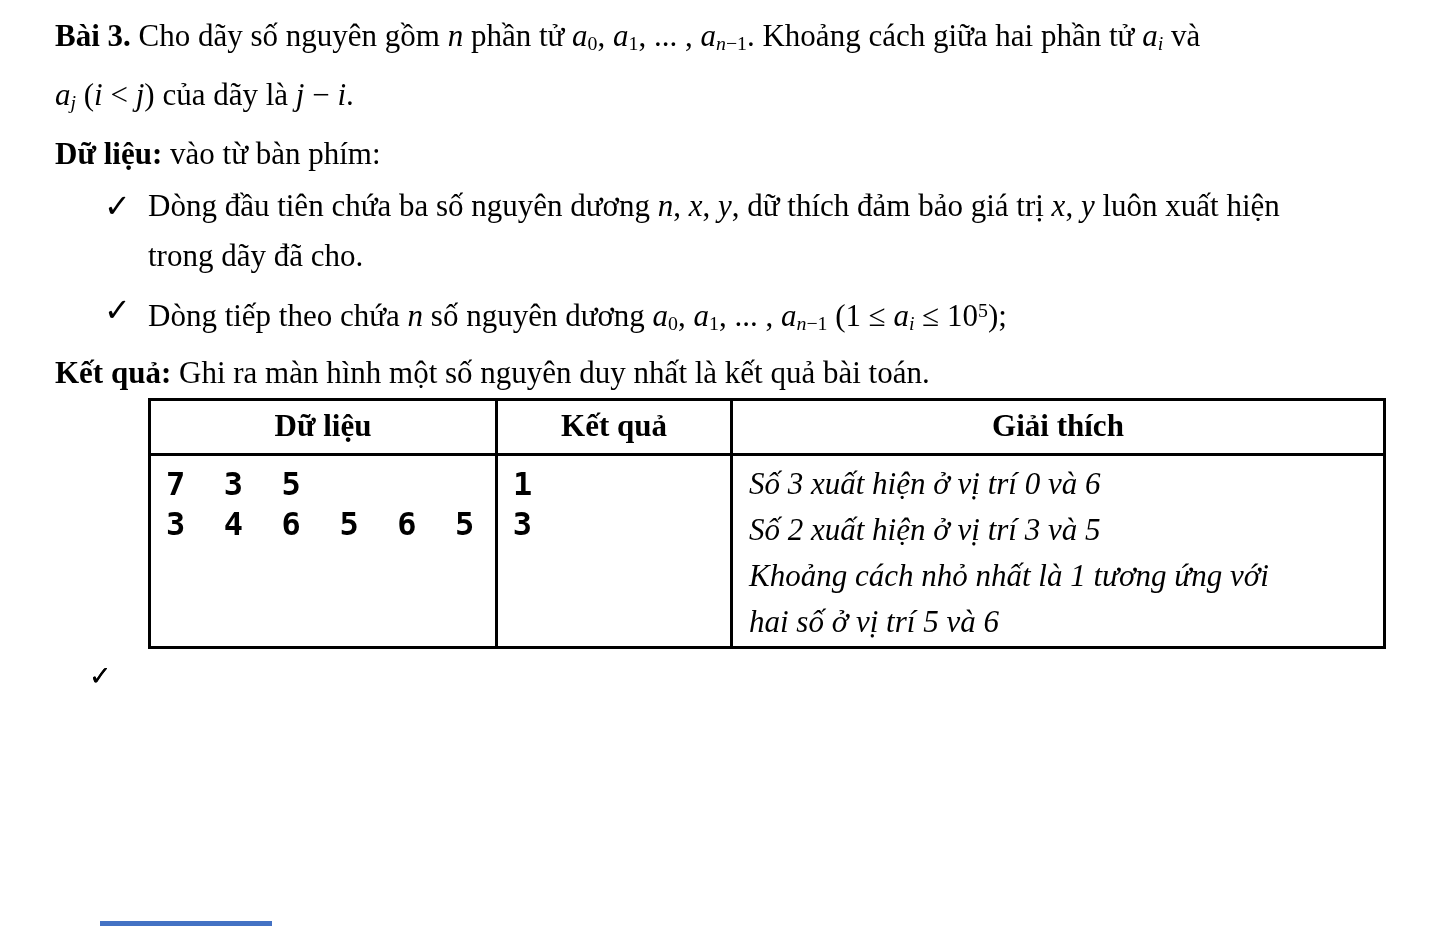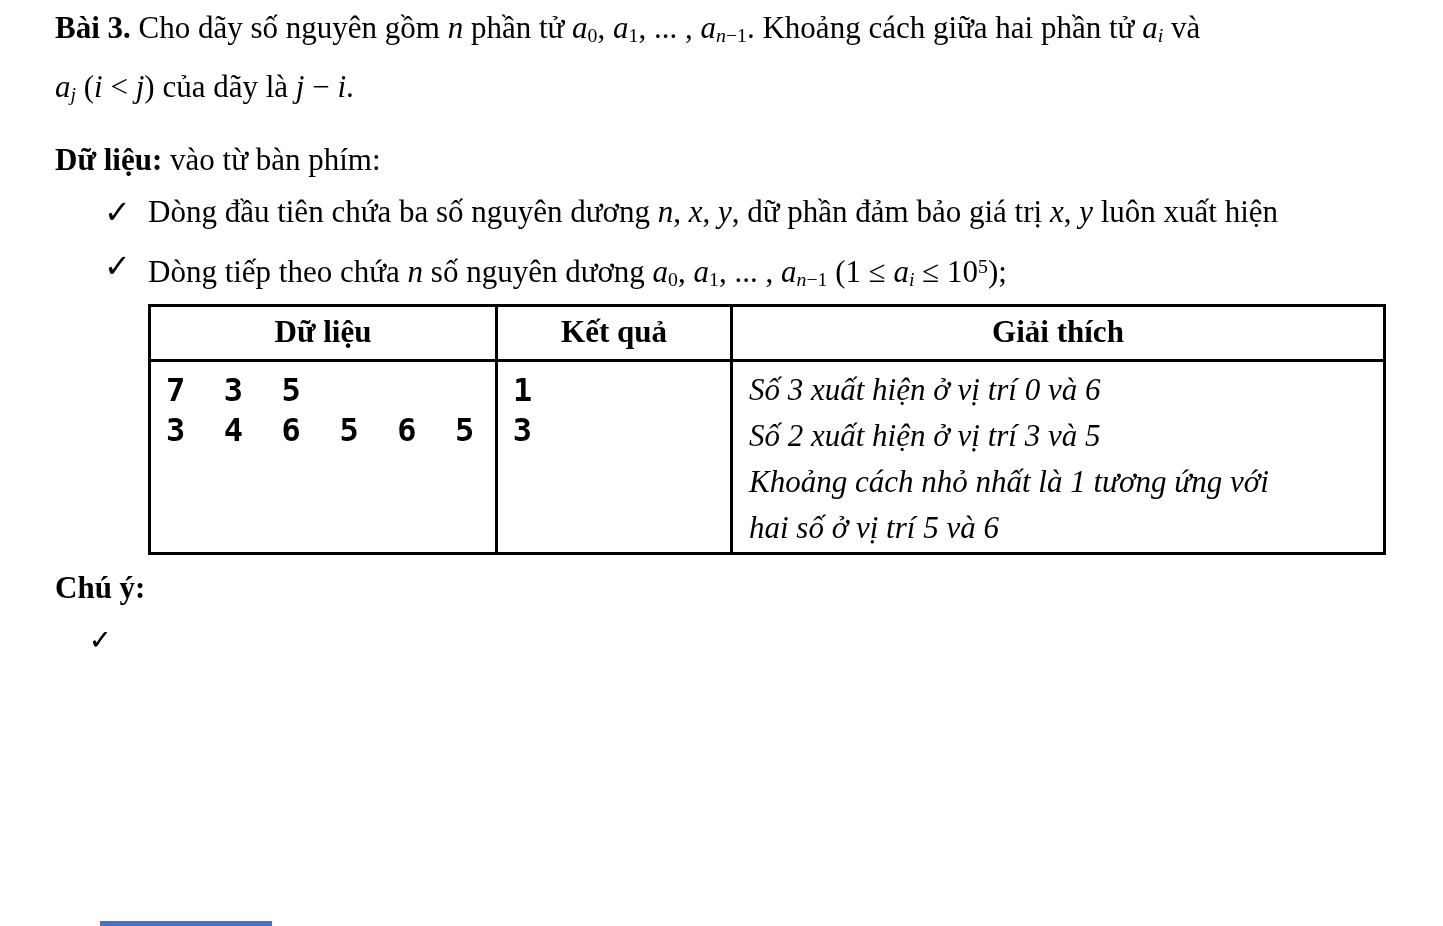--- a/index.html
+++ b/index.html
@@ -2,25 +2,25 @@
 <html><head>
 <meta charset="utf-8">
 <style>
   html, body { margin:0; padding:0; }
   body {
     width:1443px; height:926px; overflow:hidden;
     background:#ffffff; color:#000000;
     font-family:"Liberation Serif","DejaVu Serif",serif;
     font-size:31px;
   }
-  .page { position:relative; width:1443px; height:926px; padding:2px 55px 0 55px; box-sizing:border-box; }
+  .page { position:relative; width:1443px; height:926px; padding:10px 55px 0 55px; box-sizing:border-box; }
   p { margin:0; line-height:50px; }
   .intro { line-height:52px; }
   .requirement { margin-top:8px; }
-  .input-heading { margin-top:14px; }
+  .input-heading { margin-top:0; }
 
   ul.checklist { list-style:none; margin:2px 0 0 0; padding:0 0 0 93px; }
   ul.checklist li { position:relative; line-height:50px; margin:0 0 4px 0; }
   ul.checklist li:last-child { margin-bottom:0; }
   ul.checklist .check { position:absolute; left:-44px; top:0px; font-size:32px; }
 
   .output-line { margin-top:0; }
   .example-heading { margin-top:4px; font-weight:bold; }
 
   table.example {
@@ -63,28 +63,29 @@
 <div class="page">
 
   <p class="intro"><span class="seg-b">Bài 3.</span><span> Cho dãy số nguyên gồm </span><span class="seg-i">n</span><span> phần tử </span><span class="seg-i">a</span><span class="seg-sub">0</span><span>, </span><span class="seg-i">a</span><span class="seg-sub">1</span><span>, ... , </span><span class="seg-i">a</span><span class="seg-i seg-sub">n</span><span class="seg-sub">−1</span><span>. Khoảng cách giữa hai phần tử </span><span class="seg-i">a</span><span class="seg-i seg-sub">i</span><span> và</span><br><span class="seg-i">a</span><span class="seg-i seg-sub">j</span><span> (</span><span class="seg-i">i</span><span> &lt; </span><span class="seg-i">j</span><span>) của dãy là </span><span class="seg-i">j</span><span> − </span><span class="seg-i">i</span><span>.</span></p>
 
 
   <p class="input-heading"><span class="seg-b">Dữ liệu:</span><span> vào từ bàn phím:</span></p>
 
   <ul class="checklist">
     <li>
       <span class="check">✓</span>
-      <span><span>Dòng đầu tiên chứa ba số nguyên dương </span><span class="seg-i">n</span><span>, </span><span class="seg-i">x</span><span>, </span><span class="seg-i">y</span><span>, dữ phần đảm bảo giá trị </span><span class="seg-i">x</span><span>, </span><span class="seg-i">y</span><span> luôn xuất hiện</span><br></span>
+      <span><span>Dòng đầu tiên chứa ba số nguyên dương </span><span class="seg-i">n</span><span>, </span><span class="seg-i">x</span><span>, </span><span class="seg-i">y</span><span>, dữ thích đảm bảo giá trị </span><span class="seg-i">x</span><span>, </span><span class="seg-i">y</span><span> luôn xuất hiện</span><br><span>trong dãy đã cho.</span></span>
     </li>
     <li>
       <span class="check">✓</span>
       <span><span>Dòng tiếp theo chứa </span><span class="seg-i">n</span><span> số nguyên dương </span><span class="seg-i">a</span><span class="seg-sub">0</span><span>, </span><span class="seg-i">a</span><span class="seg-sub">1</span><span>, ... , </span><span class="seg-i">a</span><span class="seg-i seg-sub">n</span><span class="seg-sub">−1</span><span> (1 ≤ </span><span class="seg-i">a</span><span class="seg-i seg-sub">i</span><span> ≤ 10</span><span class="seg-sup">5</span><span>);</span></span>
     </li>
   </ul>
 
+  <p class="output-line"><span class="seg-b">Kết quả:</span><span> Ghi ra màn hình một số nguyên duy nhất là kết quả bài toán.</span></p>
 
 
   <table class="example">
     <colgroup>
       <col style="width:347px">
       <col style="width:235px">
       <col style="width:653px">
     </colgroup>
     <thead>
       <tr>
@@ -105,21 +106,20 @@
         <td class="cell-expl">
           <div>Số 3 xuất hiện ở vị trí 0 và 6</div>
           <div>Số 2 xuất hiện ở vị trí 3 và 5</div>
           <div>Khoảng cách nhỏ nhất là 1 tương ứng với</div>
           <div>hai số ở vị trí 5 và 6</div>
         </td>
       </tr>
     </tbody>
   </table>
 
-  <p class="notes-heading">Chú ý:</p>
 
   <ul class="notes">
     <li>
       <span class="check">✓</span>
     </li>
     <li>
       <span class="check">✓</span>
     </li>
 
   </ul>

